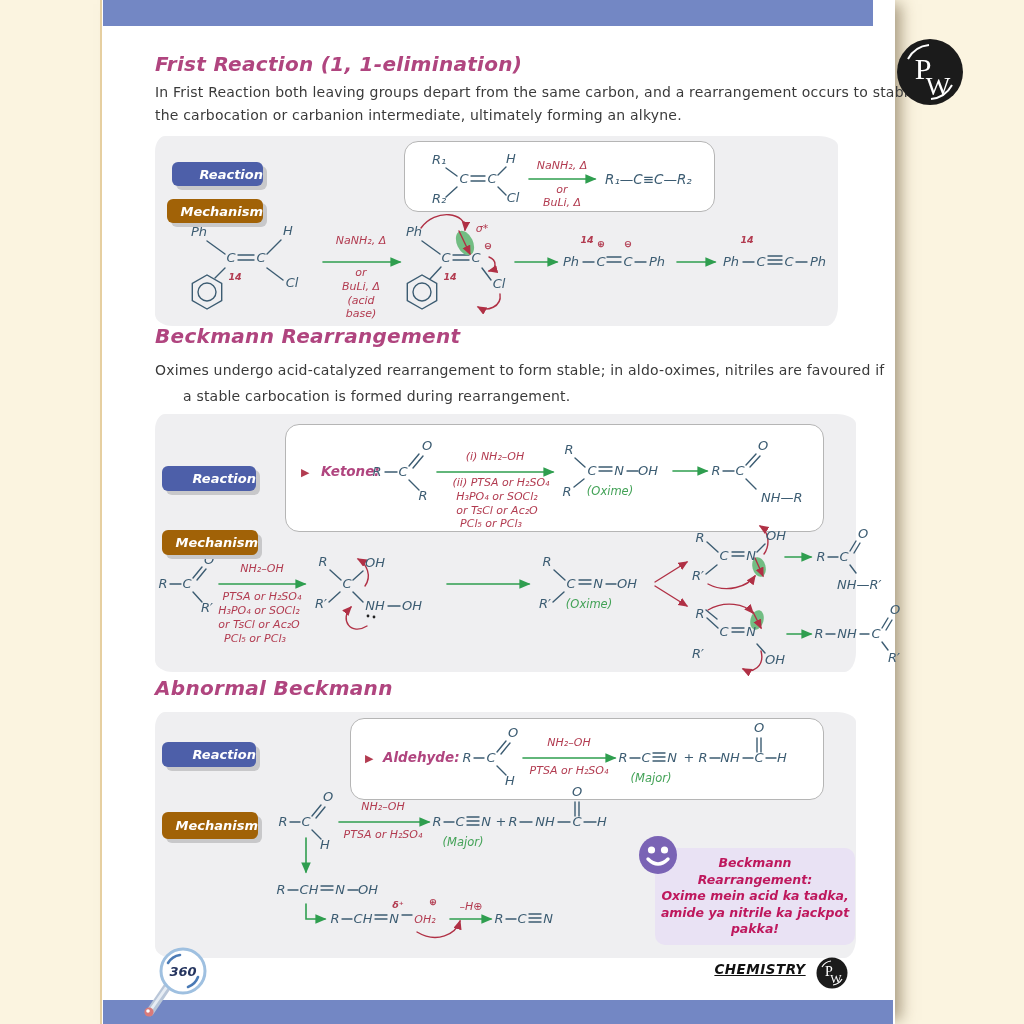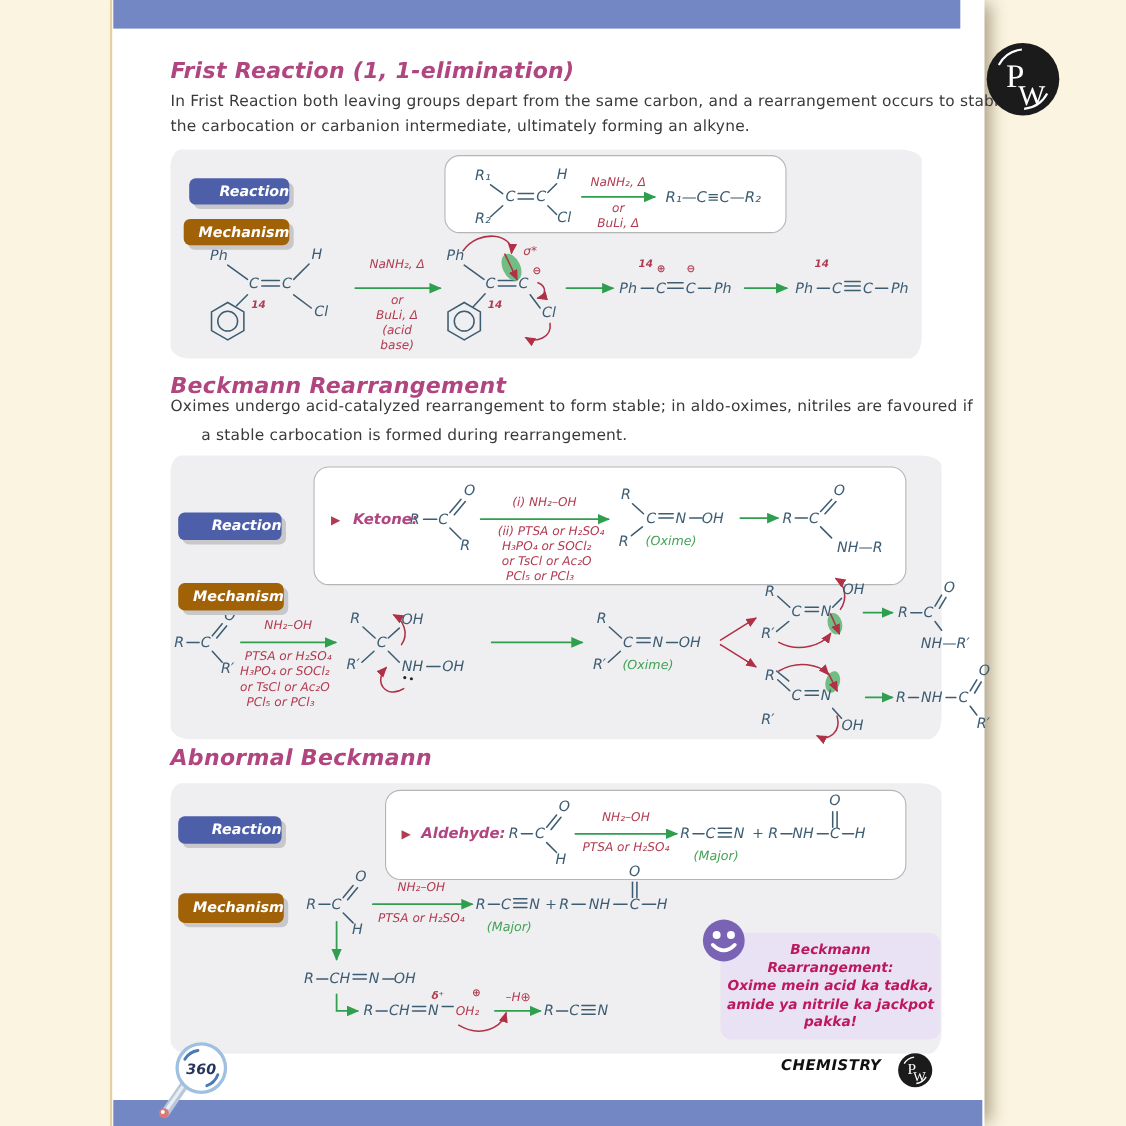--- a/index.html
+++ b/index.html
@@ -34,22 +34,22 @@
   .bond{stroke:#3c5c72;stroke-width:1.4;fill:none;stroke-linecap:round;}
   .ring{stroke:#3c5c72;stroke-width:1.4;fill:none;}
   .garr{stroke:#2f9e4f;stroke-width:1.6;fill:none;stroke-linecap:round;}
   .rarr{stroke:#b03045;stroke-width:1.4;fill:none;stroke-linecap:round;}
   .hl{fill:#72bd83;}
   .note{
     position:absolute;left:655px;top:848px;width:200px;height:97px;background:#e9e2f4;border-radius:10px;
     color:#be185d;font:bold italic 12.5px "DejaVu Sans",sans-serif;text-align:center;padding-top:7px;box-sizing:border-box;
     line-height:16.5px;z-index:6;
   }
-  .footer-chem{position:absolute;left:710px;top:961px;width:100px;text-align:left;
-    color:#111;font:bold italic 13.5px "DejaVu Sans",sans-serif;letter-spacing:.5px;z-index:6;}
+  .footer-chem{position:absolute;left:710px;top:961px;width:100px;text-align:center;
+    color:#111;font:bold italic 13.5px "DejaVu Sans",sans-serif;letter-spacing:.5px;z-index:6;text-decoration:underline;}
   .abs{position:absolute;}
 </style>
 </head>
 <body>
 
 <div class="page"></div>
 <div class="bar" style="left:103px;top:0;width:770px;height:26px;"></div>
 <div class="bar" style="left:103px;top:1000px;width:790px;height:24px;"></div>
 
 <svg class="abs" style="left:895px;top:37px;z-index:6;" width="70" height="70">
@@ -170,21 +170,21 @@
     <text class="at" x="473" y="130">C</text>
     <text class="at ats" x="494" y="130">Ph</text>
     <text class="at ats" x="568" y="130">Ph</text>
     <text class="sup" x="592" y="107">14</text>
     <text class="at" x="606" y="130">C</text>
     <text class="at" x="634" y="130">C</text>
     <text class="at ats" x="655" y="130">Ph</text>
   </svg>
 </div>
 
-<div class="h1" style="left:155px;top:338px;">Beckmann Rearrangement</div>
+<div class="h1" style="left:155px;top:324px;">Beckmann Rearrangement</div>
 <div class="bodyline" style="left:155px;top:362px;">Oximes undergo acid-catalyzed rearrangement to form stable; in aldo-oximes, nitriles are favoured if</div>
 <div class="bodyline" style="left:155px;top:388px;margin-left:28px;">a stable carbocation is formed during rearrangement.</div>
 
 <div class="panel" style="left:155px;top:414px;width:701px;height:258px;">
   <div class="wbox" style="left:130px;top:10px;width:537px;height:106px;"></div>
   <div class="btn blue" style="left:7px;top:52px;width:94px;height:25px;">
       <span>Reaction</span>
     </div>
   <div class="btn orange" style="left:7px;top:116px;width:96px;height:25px;">
       <span>Mechanism</span>

